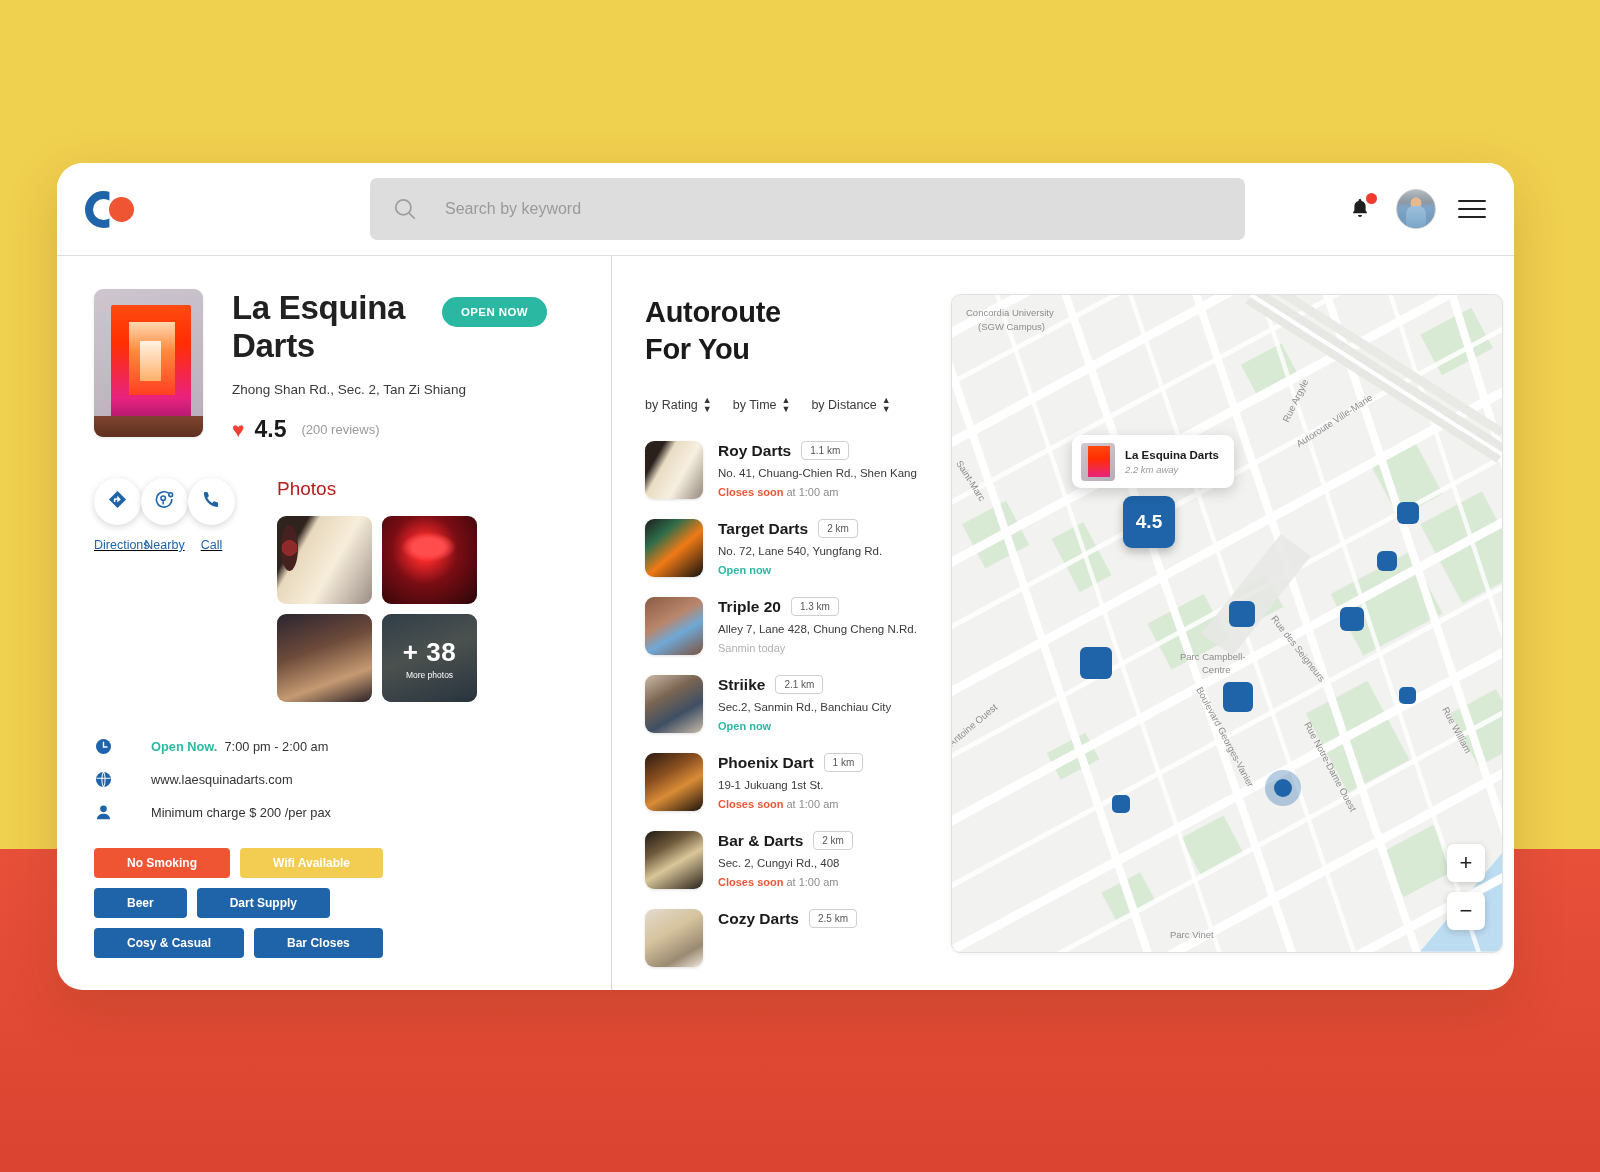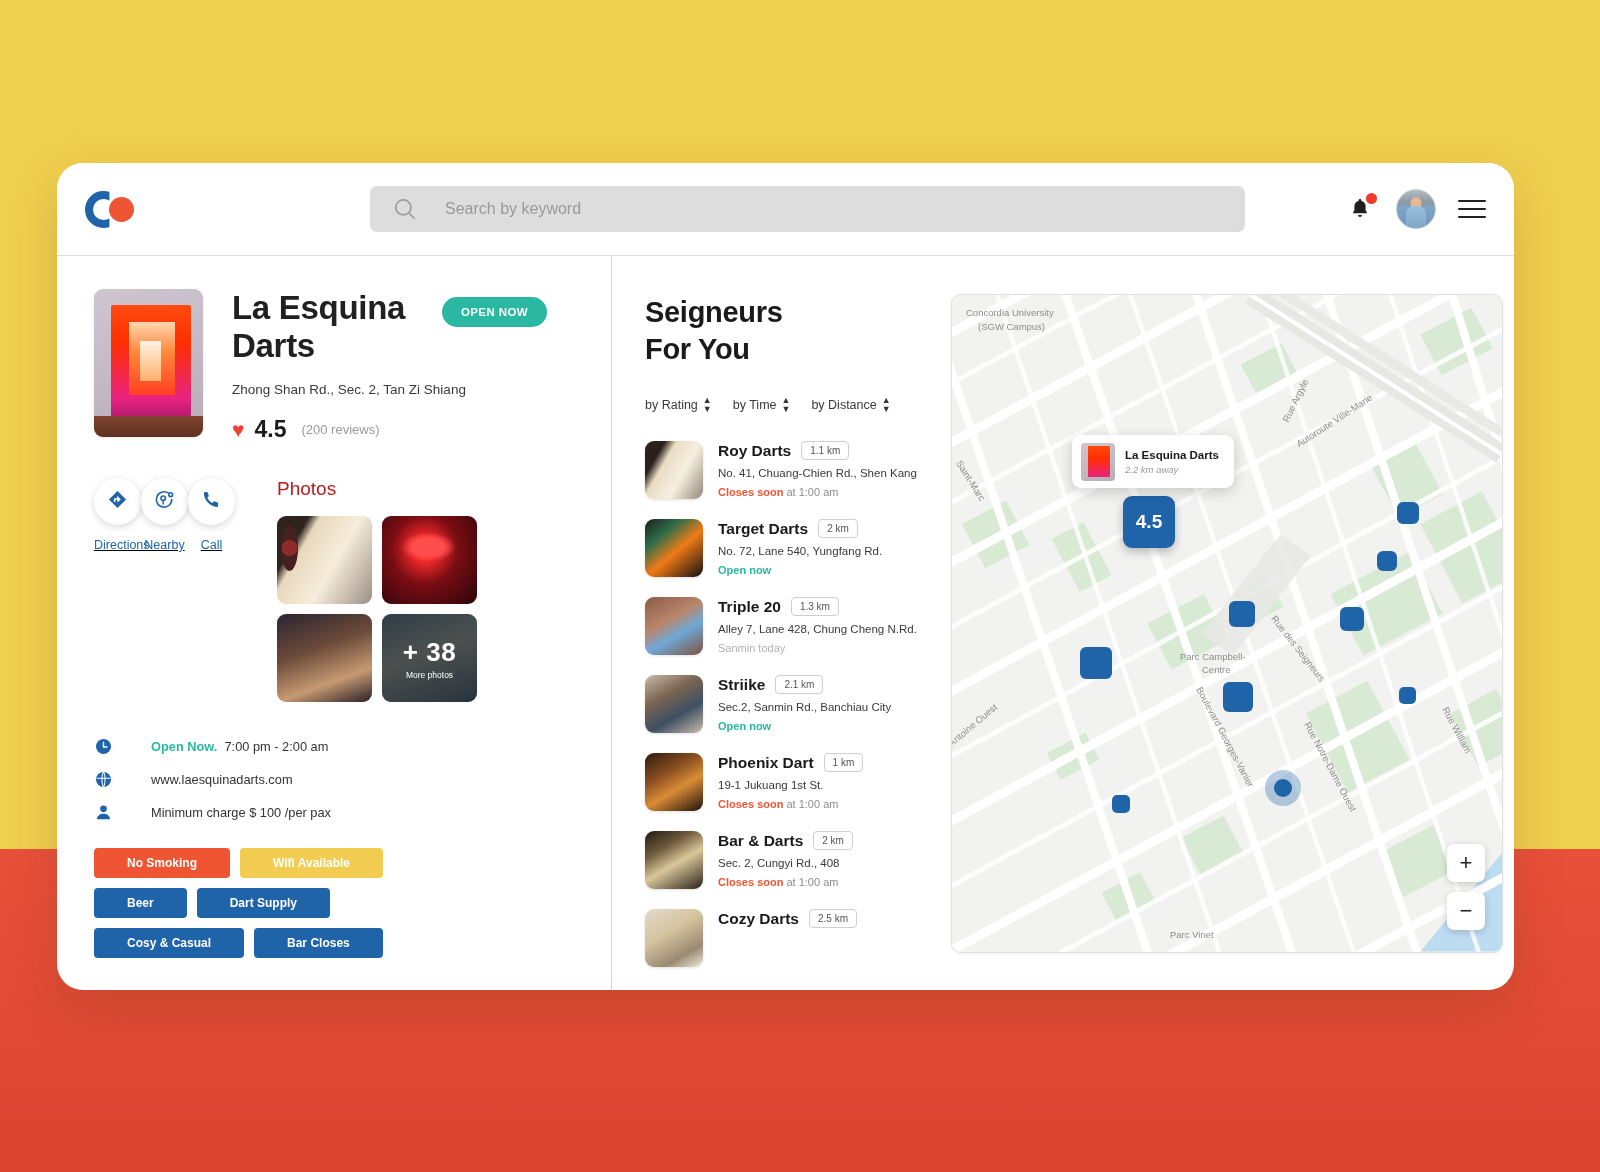--- a/index.html
+++ b/index.html
@@ -51,21 +51,21 @@
   }
   .logo .dot {
     position: absolute; left: 24px; top: 10px;
     width: 25px; height: 25px;
     border-radius: 50%;
     background: #ef5533;
   }
   .search-wrap {
     flex: 0 0 875px;
     margin-left: 233px;
-    height: 46px;
+    height: 62px;
     background: #dddddd;
     border-radius: 7px;
     display: flex;
     align-items: center;
     padding: 0 22px;
   }
   .search-icon { width: 26px; height: 26px; flex: 0 0 26px; opacity: .55; }
   .search-input {
     flex: 1 1 auto;
     border: none; outline: none; background: transparent;
@@ -482,21 +482,21 @@
           </span>
           <span class="info-txt">www.laesquinadarts.com</span>
         </div>
         <div class="info-row">
           <span class="info-ic">
             <svg viewBox="0 0 24 24" width="19" height="19" fill="#1f63a8">
               <circle cx="12" cy="7.4" r="4.2"></circle>
               <path d="M3.8 20.4c0-4.3 3.7-6.8 8.2-6.8s8.2 2.5 8.2 6.8z"></path>
             </svg>
           </span>
-          <span class="info-txt">Minimum charge $ 100 /per pax</span>
+          <span class="info-txt">Minimum charge $ 200 /per pax</span>
         </div>
       </div>
 
       <div class="tags">
         <span class="tag" style="background:#ef5533">No Smoking</span>
         <span class="tag" style="background:#f2cd52">Wifi Available</span>
         <span class="tag" style="background:#1f63a8">Beer</span>
         <span class="tag" style="background:#1f63a8">Dart Supply</span>
         <span class="tag" style="background:#1f63a8">Cosy &amp; Casual</span>
         <span class="tag" style="background:#1f63a8">Bar Closes</span>
@@ -514,21 +514,21 @@
           </span>
         </span>
       </div>
 
     </div>
 
     <div class="right-pane">
 
       <div class="rec-col">
         <div class="rec-title">
-          <div>Seigneurs</div>
+          <div>Autoroute</div>
           <div>For You</div>
         </div>
 
         <div class="sorts">
           <span class="sort">
             <span>by Rating</span>
             <span class="caret">▲<br>▼</span>
           </span>
           <span class="sort">
             <span>by Time</span>

